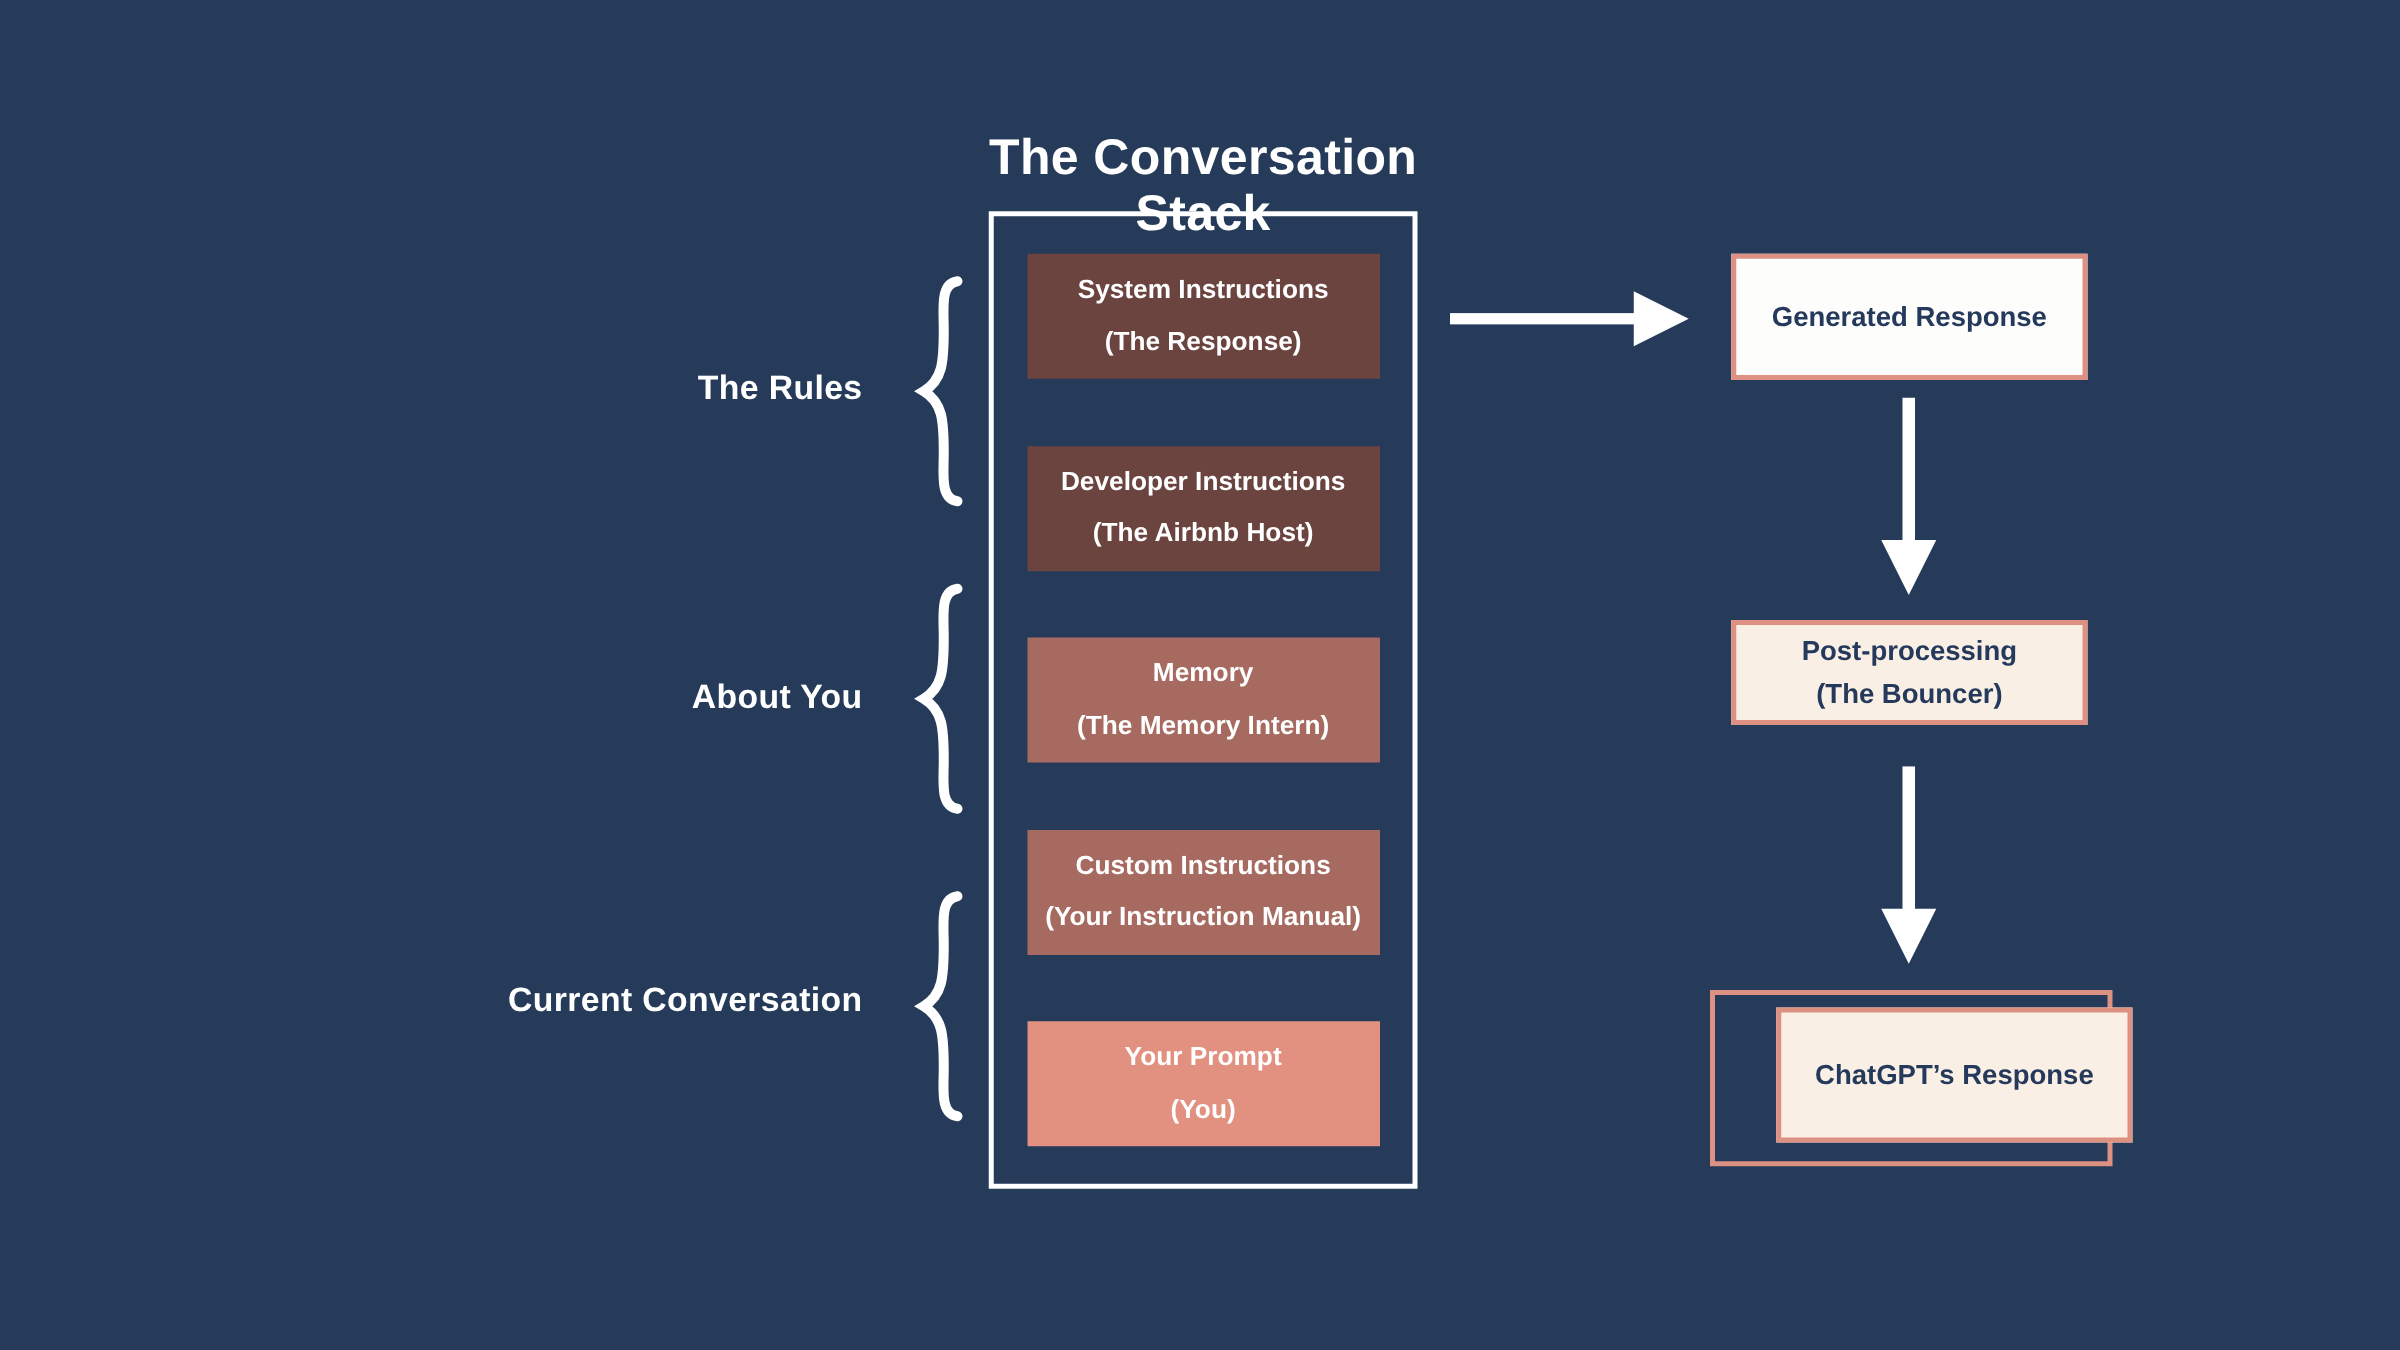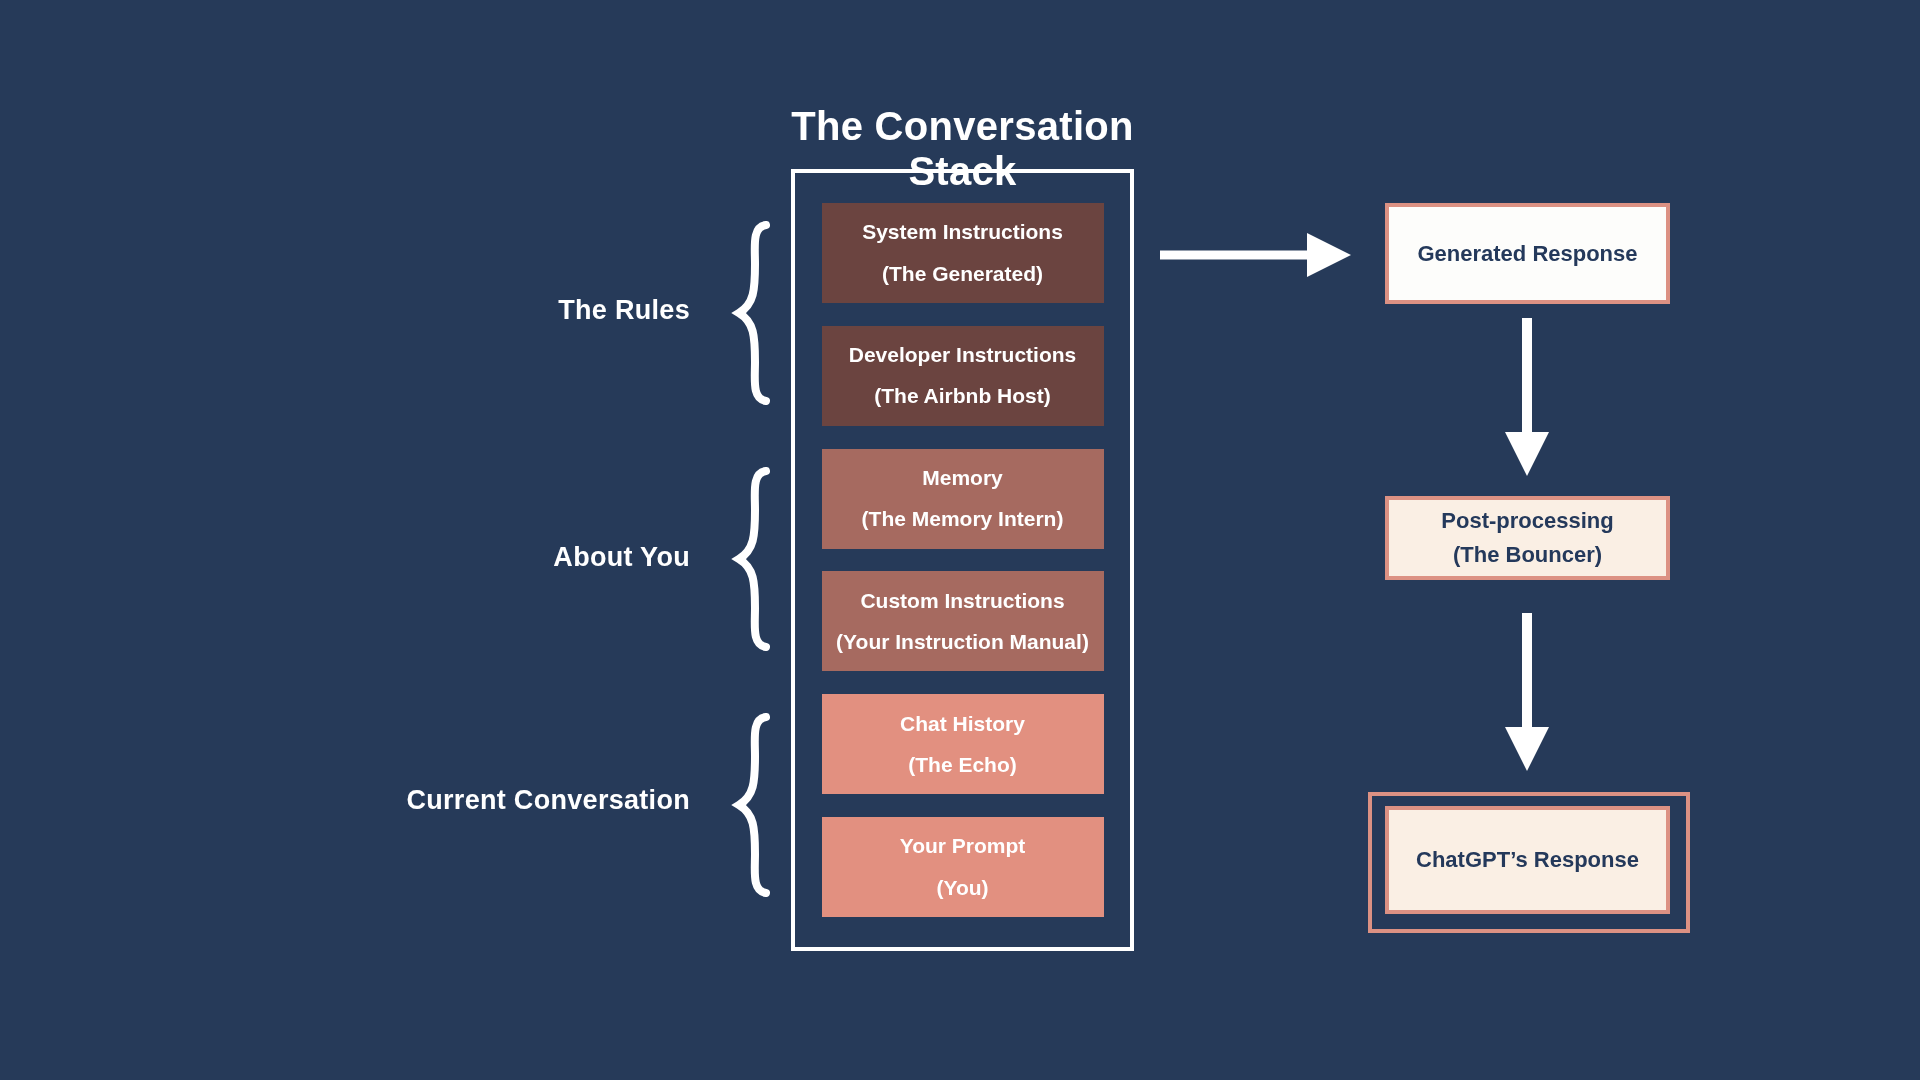--- a/index.html
+++ b/index.html
@@ -55,53 +55,49 @@
   
   .rbox {
     position:absolute; left:1385px; width:285px; box-sizing:border-box;
     border:4px solid var(--accent-border,#dc9183);
     display:flex; flex-direction:column; justify-content:space-evenly;
     align-items:center; text-align:center;
     color:var(--text-dark,#24395b); font-weight:bold; font-size:22px;
   }
   .rbox.generated { top:203px; height:101px; background:var(--white-box,#fdfdfb); justify-content:center; }
   .rbox.postproc  { top:496px; height:84px; background:var(--cream,#faefe4); }
-  .rbox.final     { top:806px; height:108px; background:var(--cream,#faefe4); justify-content:center; }
+  .rbox.final     { top:806px; height:108px; background:var(--cream,#faefe4); justify-content:center;margin-left:36px; }
   .outer-frame {
     position:absolute; left:1368px; top:792px; width:322px; height:141px;
     box-sizing:border-box; border:4px solid var(--accent-border,#dc9183);
   }
 </style>
 </head>
 <body>
 
 <div class="stage">
 
   <div class="title">The Conversation Stack</div>
 
   <div class="stack">
     <div class="sbox dark">
       <div>System Instructions</div>
-      <div>(The Generated)</div>
+      <div>(The Response)</div>
     </div>
     <div class="sbox dark">
       <div>Developer Instructions</div>
       <div>(The Airbnb Host)</div>
     </div>
     <div class="sbox mid">
       <div>Memory</div>
       <div>(The Memory Intern)</div>
     </div>
     <div class="sbox mid">
       <div>Custom Instructions</div>
       <div>(Your Instruction Manual)</div>
-    </div>
-    <div class="sbox light">
-      <div>Chat History</div>
-      <div>(The Echo)</div>
     </div>
     <div class="sbox light">
       <div>Your Prompt</div>
       <div>(You)</div>
     </div>
   </div>
 
   <div class="glabel g0">The Rules</div>
   <div class="glabel g2">Current Conversation</div>
   <div class="glabel g1">About You</div>

